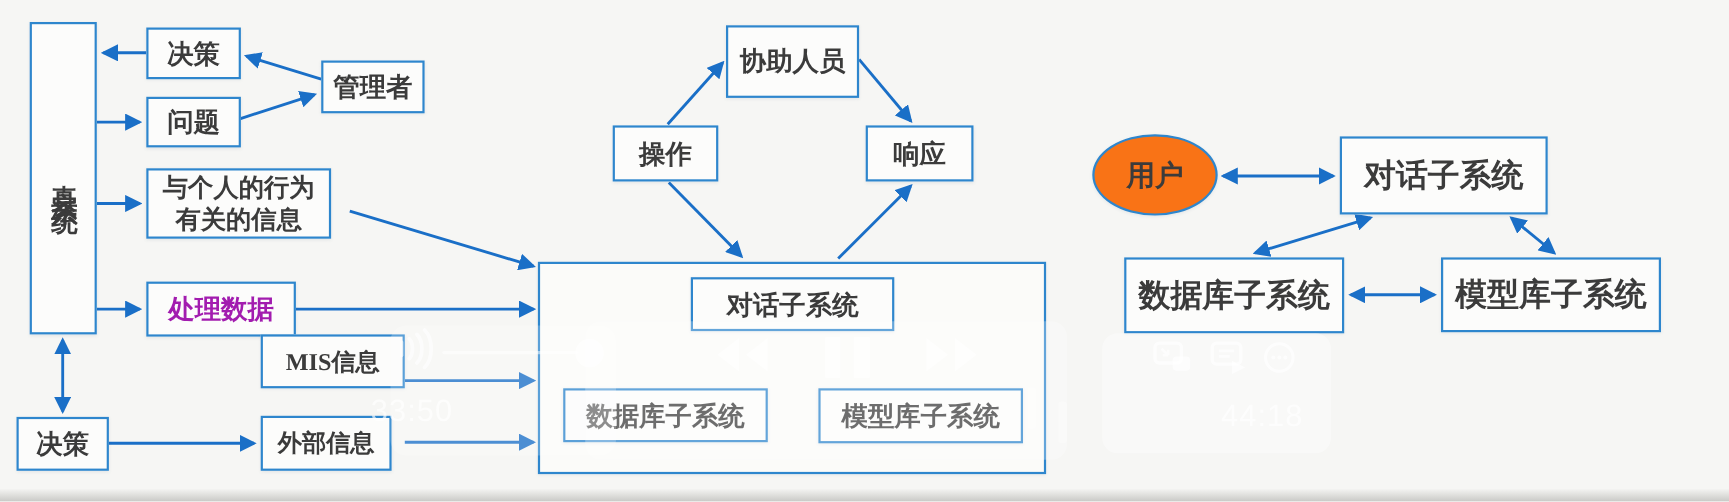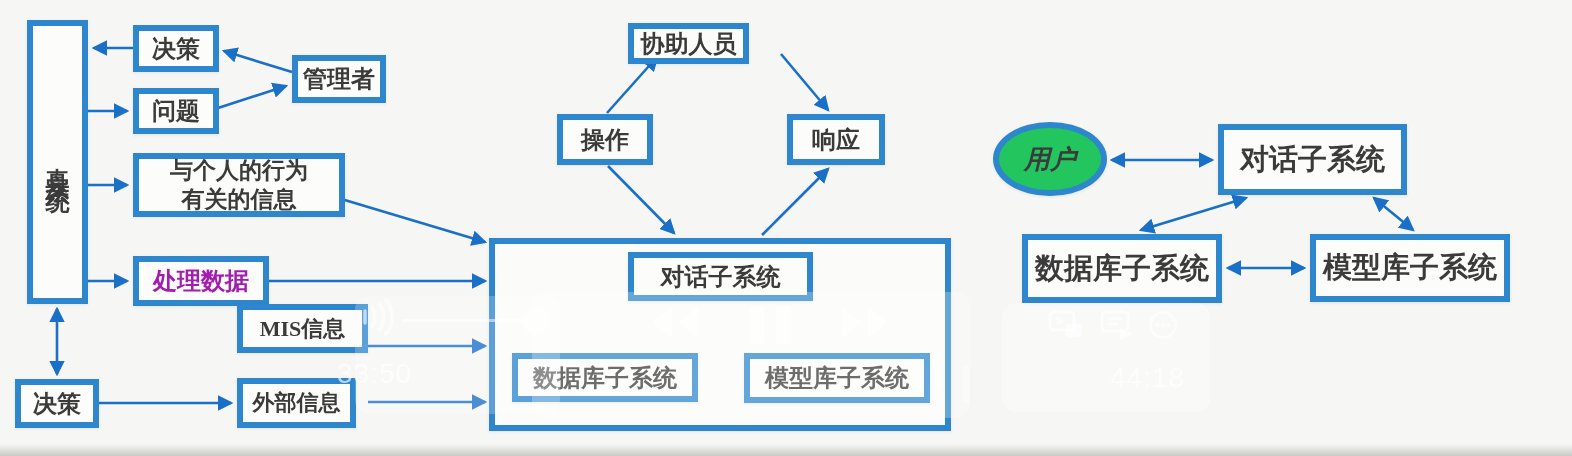--- a/index.html
+++ b/index.html
@@ -7,41 +7,41 @@
     position:relative;
     width:1572px;height:456px;
     background:#f6f6f4;
     overflow:hidden;
     font-family:"Liberation Serif", serif;
   }
   .arrows{position:absolute;left:0;top:0;width:1572px;height:456px;}
   .node{
     position:absolute;
     box-sizing:border-box;
-    border:6px solid #6d28d9;
+    border:2px solid #6d28d9;
     background:#fcfcfb;
     display:flex;align-items:center;justify-content:center;
     color:#3b3b3b;
     font-weight:600;
     box-shadow:0 1px 3px rgba(60,90,120,0.10);
   }
   .node .lbl{white-space:nowrap;}
   .fs22{font-size:22px;}
   .fs24{font-size:24px;}
   .fs26{font-size:26px;}
   .fs29{font-size:29px;font-weight:700;}
   .vert{
     writing-mode:vertical-rl;
     text-orientation:upright;
     letter-spacing:7px;
     font-size:24px;
   }
   .two-line{text-align:center;line-height:29px;font-size:23px;}
   .bigbox{background:#fbfbf9;}
-  .ellipse{border-radius:50%;background:#22c55e;font-style:italic;}
+  .ellipse{border-radius:50%;background:#f97316;}
   
   .ov-panel{
     position:absolute;border-radius:14px;
     background:rgba(255,255,255,0.38);
     pointer-events:none;
   }
   .ov{position:absolute;color:rgba(255,255,255,0.82);}
   .ov-time{
     font-family:"Liberation Sans", sans-serif;
     font-size:28px;font-weight:400;
@@ -109,40 +109,40 @@
   </div>
   <div class="node fs24" style="left: 133px; top: 25px; width: 86px; height: 47px; border-color: rgb(46, 134, 205); color: rgb(59, 59, 59);">
     <span class="lbl">决策</span>
   </div>
   <div class="node fs24" style="left: 133px; top: 88px; width: 86px; height: 46px; border-color: rgb(46, 134, 205); color: rgb(59, 59, 59); text-align: right;">
     <span class="lbl">问题</span>
   </div>
   <div class="node fs24" style="left: 292px; top: 55px; width: 94px; height: 48px; border-color: rgb(46, 134, 205); color: rgb(59, 59, 59);">
     <span class="lbl">管理者</span>
   </div>
-  <div class="node" style="left: 133px; top: 153px; width: 212px; height: 64px; border-color: rgb(46, 134, 205); color: rgb(59, 59, 59);">
+  <div class="node" style="left: 133px; top: 153px; width: 168px; height: 64px; border-color: rgb(46, 134, 205); color: rgb(59, 59, 59);">
     <div class="two-line">
       <div>与个人的行为</div>
       <div>有关的信息</div>
     </div>
   </div>
   <div class="node fs24" style="left: 133px; top: 256px; width: 136px; height: 50px; border-color: rgb(46, 134, 205); color: #a21caf;">
     <span class="lbl">处理数据</span>
   </div>
   <div class="node fs22" style="left: 237px; top: 304px; width: 131px; height: 49px; border-color: rgb(46, 134, 205); color: rgb(59, 59, 59);">
     <span class="lbl">MIS信息</span>
   </div>
   <div class="node fs22" style="left: 237px; top: 378px; width: 119px; height: 50px; border-color: rgb(46, 134, 205); color: rgb(59, 59, 59);">
     <span class="lbl">外部信息</span>
   </div>
   <div class="node fs24" style="left: 15px; top: 379px; width: 84px; height: 49px; border-color: rgb(46, 134, 205); color: rgb(59, 59, 59);">
     <span class="lbl">决策</span>
   </div>
 
-  <div class="node fs24" style="left: 628px; top: 23px; width: 121px; height: 41px; border-color: rgb(46, 134, 205); color: rgb(59, 59, 59);">
+  <div class="node fs24" style="left: 660px; top: 23px; width: 121px; height: 66px; border-color: rgb(46, 134, 205); color: rgb(59, 59, 59);">
     <span class="lbl">协助人员</span>
   </div>
   <div class="node fs24" style="left: 557px; top: 114px; width: 96px; height: 51px; border-color: rgb(46, 134, 205); color: rgb(59, 59, 59);">
     <span class="lbl">操作</span>
   </div>
   <div class="node fs24" style="left: 787px; top: 114px; width: 98px; height: 51px; border-color: rgb(46, 134, 205); color: rgb(59, 59, 59);">
     <span class="lbl">响应</span>
   </div>
   <div class="node bigbox" style="left: 489px; top: 238px; width: 462px; height: 193px; background: rgb(251, 251, 249); border-color: rgb(46, 134, 205); color: rgb(59, 59, 59);"></div>
   <div class="node fs24" style="left: 628px; top: 252px; width: 185px; height: 49px; border-color: rgb(46, 134, 205); color: rgb(59, 59, 59);">

